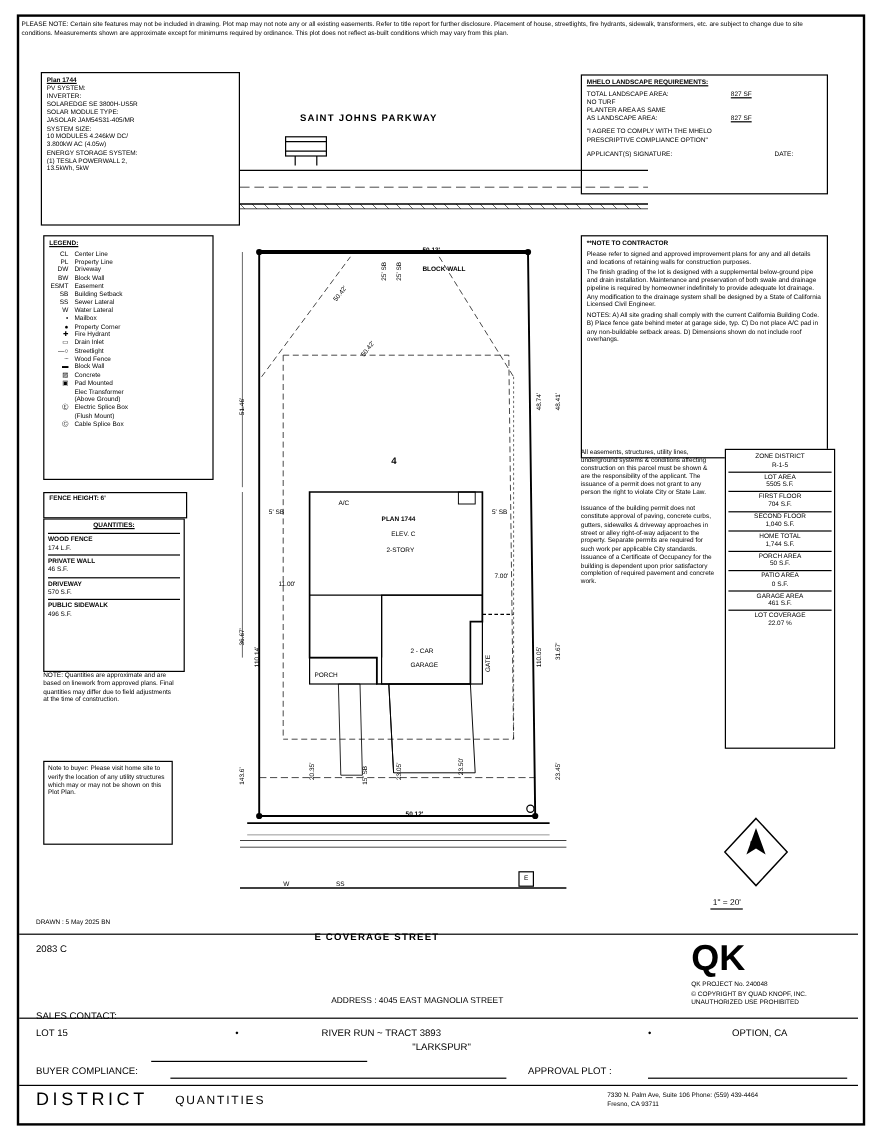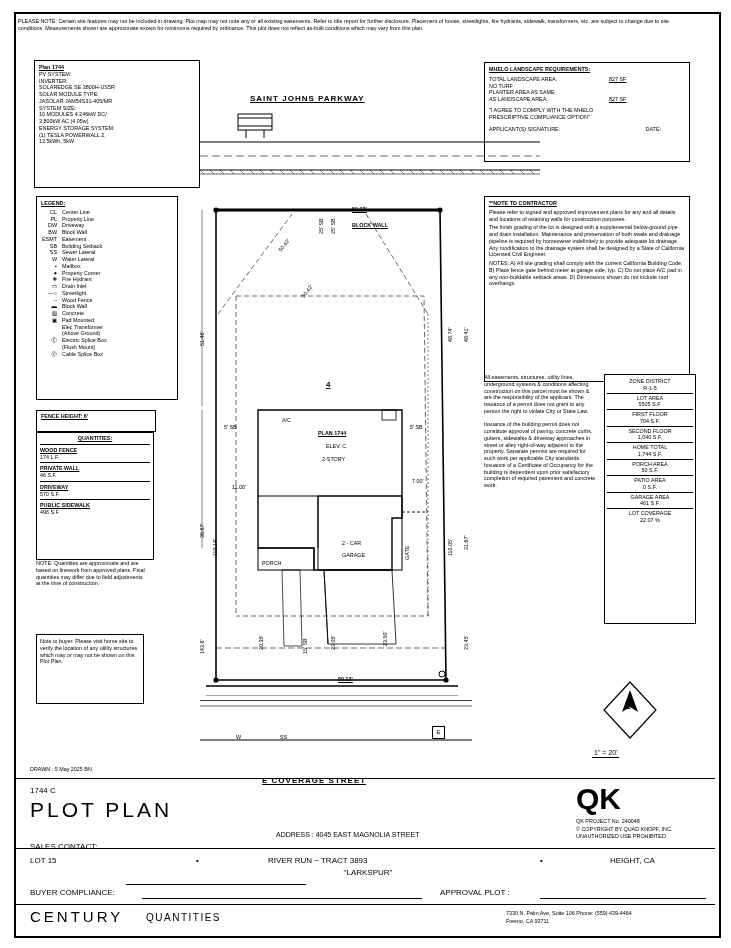--- a/index.html
+++ b/index.html
@@ -4,21 +4,21 @@
 <style>
   html,body{margin:0;padding:0;background:#fff;}
   body{width:731px;height:948px;font-family:"Liberation Sans",sans-serif;color:#000;}
   #sheet{position:relative;width:731px;height:948px;overflow:hidden;}
   .frame{position:absolute;left:14px;top:12px;width:703px;height:922px;border:2px solid #000;}
   .abs{position:absolute;}
   .box{border:1px solid #000;background:#fff;}
   .t5{font-size:5.4px;line-height:1.25;}
   .t7{font-size:7px;line-height:1.3;}
   .t8{font-size:8px;line-height:1.3;}
-  .b{font-weight:bold;text-decoration:underline;}
+  .b{font-weight:bold;}
   .u{text-decoration:underline;}
   .c{text-align:center;}
   .vert{writing-mode:vertical-rl;transform:rotate(180deg);}
   
   #topnote{left:18px;top:18px;width:664px;}
   
   #planbox{left:34px;top:60px;width:156px;height:120px;padding:3px 4px;}
   #hellobox{left:484px;top:62px;width:196px;height:92px;padding:3px 4px;}
   #contractorbox{left:484px;top:196px;width:196px;height:178px;padding:3px 4px;}
   #legend{left:36px;top:196px;width:132px;height:196px;padding:3px 4px;}
@@ -407,44 +407,43 @@
     <svg width="60" height="60">
       <polygon points="30,2 56,30 30,58 4,30" fill="none" stroke="#000" stroke-width="1.2"></polygon>
       <polygon points="30,10 38,32 30,27 22,32" fill="#000"></polygon>
     </svg>
     <div class="abs t7 b" style="left:25px;top:20px">N</div>
   </div>
   <div class="abs t7" style="left:592px;top:748px;border-bottom:1px solid #000;padding:0 2px">1" = 20'</div>
 
   <div class="abs t5" style="left:30px;top:766px">DRAWN :  5 May 2025  BN</div>
   <div class="hr" style="left:16px;top:778px;width:699px;"></div>
-  <div class="abs t8" style="left:30px;top:786px">1744  C</div>
-  <div class="abs" style="left:30px;top:798px;font-size:21px;letter-spacing:3px">PLOT PLAN</div>
+  <div class="abs t8" style="left:30px;top:786px">2083  C</div>
   <div class="abs t7" style="left:276px;top:830px">ADDRESS :  4045 EAST MAGNOLIA STREET</div>
 
   <div class="abs" id="qk">
     <div style="font-size:30px;font-weight:bold;font-family:'Liberation Sans',sans-serif">QK</div>
   </div>
   <div class="abs t5" style="left:576px;top:818px">QK PROJECT No. 240048</div>
   <div class="abs t5" style="left:576px;top:826px">© COPYRIGHT BY QUAD KNOPF, INC.</div>
   <div class="abs t5" style="left:576px;top:833px">UNAUTHORIZED USE PROHIBITED</div>
 
   <div class="hr" style="left:16px;top:848px;width:699px;"></div>
   <div class="abs t8" style="left:30px;top:856px">LOT 15</div>
   <div class="abs t8" style="left:196px;top:856px">•</div>
   <div class="abs t8" style="left:268px;top:856px">RIVER RUN ~ TRACT 3893</div>
   <div class="abs t8 c" style="left:268px;top:868px;width:200px">"LARKSPUR"</div>
   <div class="abs t8" style="left:540px;top:856px">•</div>
-  <div class="abs t8" style="left:610px;top:856px">HEIGHT, CA</div>
+  <div class="abs t8" style="left:610px;top:856px">OPTION, CA</div>
 
   <div class="abs t8" style="left:30px;top:842px">SALES CONTACT:</div>
   <div class="abs" style="left:126px;top:884px;width:180px;border-bottom:1px solid #000"></div>
   <div class="abs t8" style="left:30px;top:888px">BUYER COMPLIANCE:</div>
   <div class="abs" style="left:142px;top:898px;width:280px;border-bottom:1px solid #000"></div>
   <div class="abs t8" style="left:440px;top:888px">APPROVAL PLOT :</div>
   <div class="abs" style="left:540px;top:898px;width:166px;border-bottom:1px solid #000"></div>
 
   <div class="hr" style="left:16px;top:904px;width:699px;"></div>
-  <div class="abs" style="left:30px;top:908px;font-size:15px;letter-spacing:3px">CENTURY</div>
+  <div class="abs" style="left:30px;top:908px;font-size:15px;letter-spacing:3px">DISTRICT</div>
   <div class="abs" style="left:146px;top:912px;font-size:10px;letter-spacing:1.5px">QUANTITIES</div>
   <div class="abs t5" style="left:506px;top:910px">7330 N. Palm Ave, Suite 106   Phone:  (559) 439-4464</div>
   <div class="abs t5" style="left:506px;top:918px">Fresno, CA  93711</div>
 </div>
 
 </body></html>

